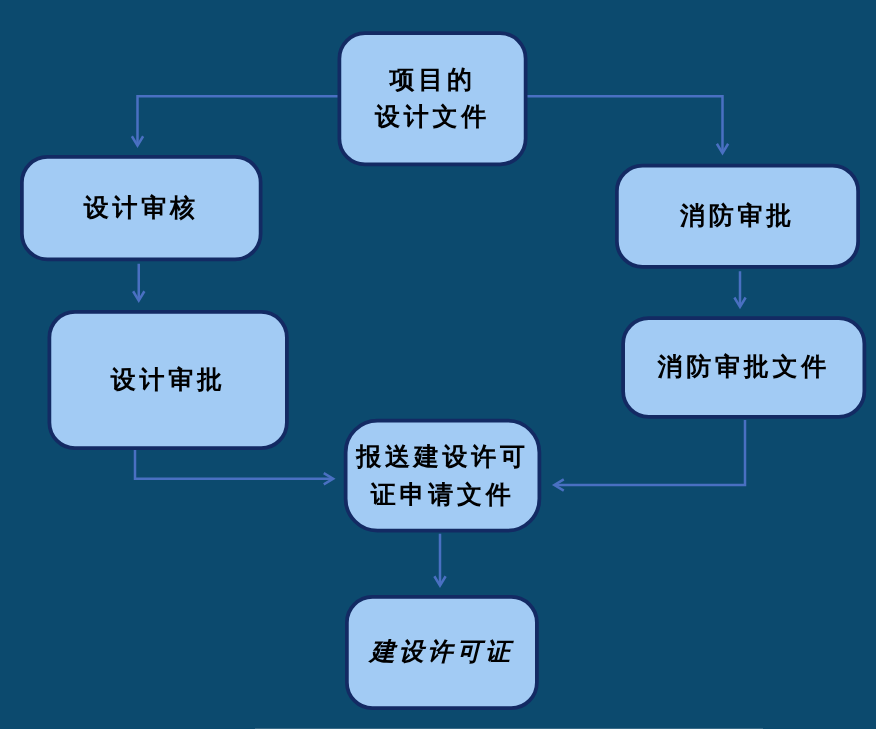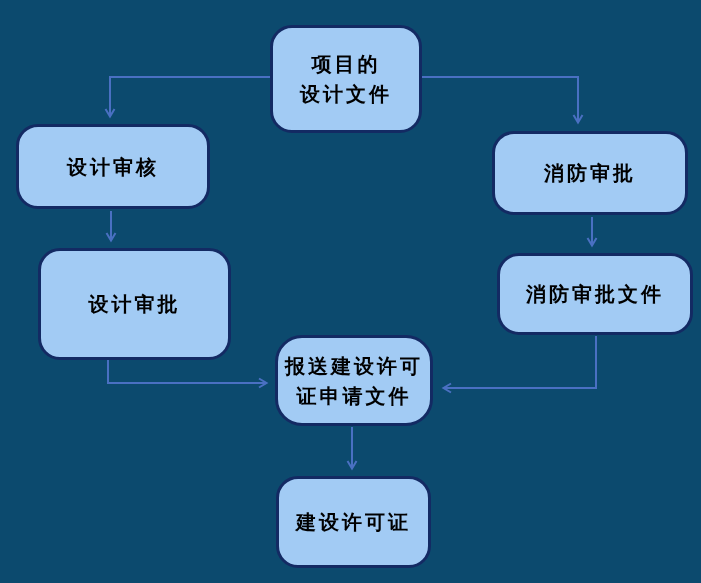--- a/index.html
+++ b/index.html
@@ -36,21 +36,21 @@
     color: #000000;
     text-align: center;
     white-space: pre-line;
   }
   .n-project { left: 270px; top: 25px;  width: 152px; height: 108px; }
   .n-design-review   { left: 16px;  top: 124px; width: 194px; height: 85px; }
   .n-design-approval { left: 10px;  top: 248px; width: 193px; height: 112px; margin-left: 28px; }
   .n-fire-approval   { left: 492px; top: 131px; width: 196px; height: 84px; }
   .n-fire-docs       { left: 497px; top: 253px; width: 196px; height: 82px; }
   .n-submit          { left: 275px; top: 335px; width: 158px; height: 91px; border-radius: 27px; }
-  .n-permit          { left: 276px; top: 476px; width: 155px; height: 92px; }
+  .n-permit          { left: 276px; top: 476px; width: 155px; height: 92px; font-style: italic; }
 </style>
 </head>
 <body>
 
 <div class="stage">
 
   <svg class="edges" width="701" height="583" viewBox="0 0 701 583" xmlns="http://www.w3.org/2000/svg">
     <defs>
       <marker id="arrow" viewBox="0 0 12 12" refX="9" refY="6" markerWidth="12" markerHeight="12" orient="auto" markerUnits="userSpaceOnUse">
         <path d="M2,1.5 L9.5,6 L2,10.5" fill="none" stroke="#4a70c2" stroke-width="2"></path>

